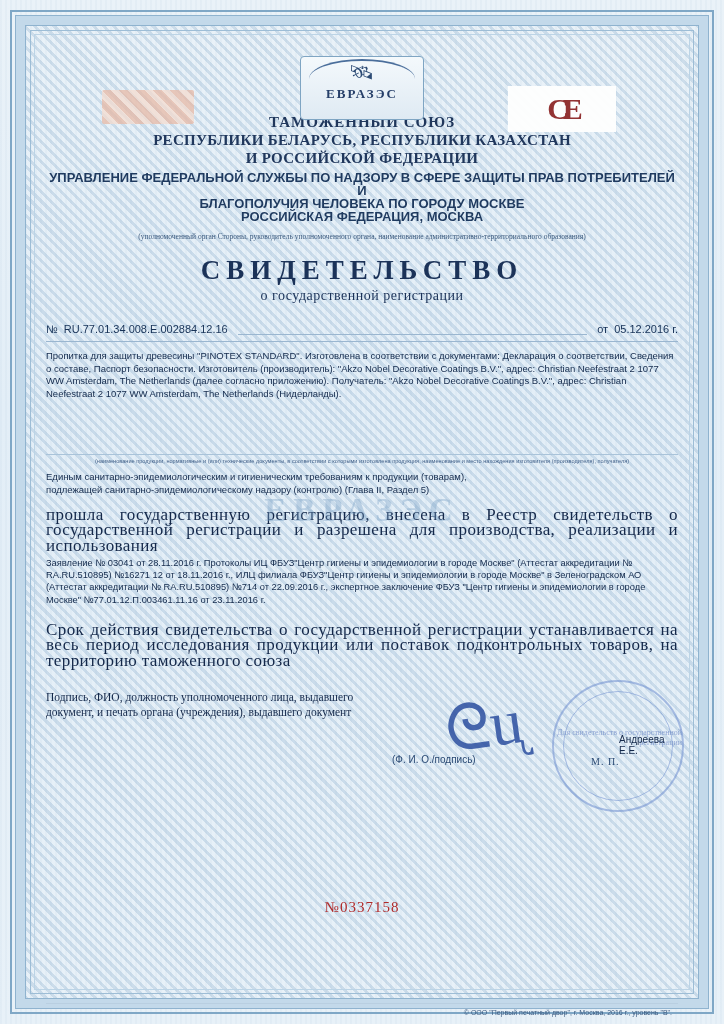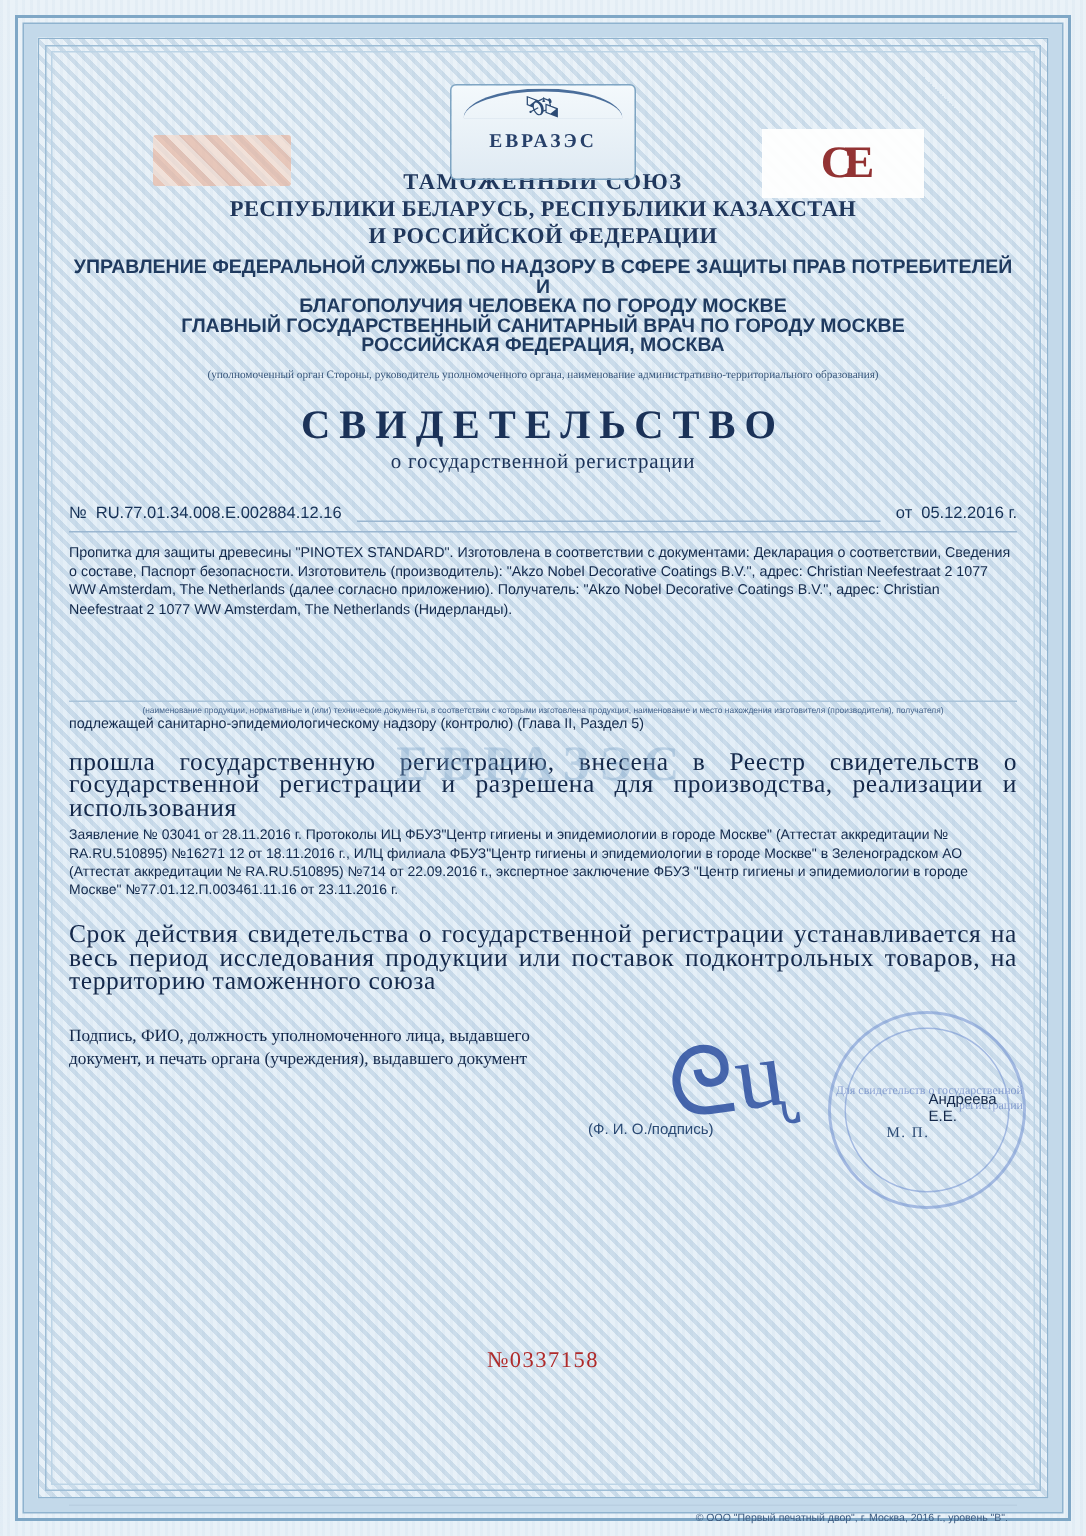--- a/index.html
+++ b/index.html
@@ -205,21 +205,20 @@
     <div class="stamp-ce">
       <div class="glyph">CE</div>
     </div>
 
     <div class="title-block">
       <div class="t1">ТАМОЖЕННЫЙ СОЮЗ</div>
       <div class="t2">РЕСПУБЛИКИ БЕЛАРУСЬ, РЕСПУБЛИКИ КАЗАХСТАН</div>
       <div class="t3">И РОССИЙСКОЙ ФЕДЕРАЦИИ</div>
       <div class="t-sans">УПРАВЛЕНИЕ ФЕДЕРАЛЬНОЙ СЛУЖБЫ ПО НАДЗОРУ В СФЕРЕ ЗАЩИТЫ ПРАВ ПОТРЕБИТЕЛЕЙ И</div>
       <div class="t-sans" style="margin-top:0">БЛАГОПОЛУЧИЯ ЧЕЛОВЕКА ПО ГОРОДУ МОСКВЕ</div>
-      <div class="t-sans" style="margin-top:0">ГЛАВНЫЙ ГОСУДАРСТВЕННЫЙ САНИТАРНЫЙ ВРАЧ ПО ГОРОДУ МОСКВЕ</div>
       <div class="t-sans" style="margin-top:0">РОССИЙСКАЯ ФЕДЕРАЦИЯ, МОСКВА</div>
       <div class="caption">(уполномоченный орган Стороны, руководитель уполномоченного органа, наименование административно-территориального образования)</div>
     </div>
 
     <div class="doc-title">СВИДЕТЕЛЬСТВО</div>
     <div class="doc-sub">о государственной регистрации</div>
 
     <div class="numrow">
       <span class="lbl">№</span>
       <span class="val">RU.77.01.34.008.Е.002884.12.16</span>
@@ -228,20 +227,21 @@
       <span class="val">05.12.2016 г.</span>
     </div>
     <div class="hr"></div>
 
     <div class="para-block body-sans">Пропитка для защиты древесины "PINOTEX STANDARD". Изготовлена в соответствии с документами: Декларация о соответствии, Сведения о составе, Паспорт безопасности. Изготовитель (производитель): "Akzo Nobel Decorative Coatings B.V.", адрес: Christian Neefestraat 2 1077 WW Amsterdam, The Netherlands (далее согласно приложению).  Получатель: "Akzo Nobel Decorative Coatings B.V.", адрес: Christian Neefestraat 2 1077 WW Amsterdam, The Netherlands (Нидерланды).</div>
 
     <div class="watermark">ЕВРАЗЭС</div>
 
     <div class="fineprint">(наименование продукции, нормативные и (или) технические документы, в соответствии с которыми изготовлена продукция, наименование и место нахождения изготовителя (производителя), получателя)</div>
 
+    <div class="body-sans" style="margin-top:7px">Единым санитарно-эпидемиологическим и гигиеническим требованиям к продукции (товарам),</div>
     <div class="body-sans">подлежащей санитарно-эпидемиологическому надзору (контролю) (Глава II, Раздел 5)</div>
 
     <div class="serif-para serif-wide">прошла  государственную  регистрацию,  внесена  в  Реестр  свидетельств  о государственной  регистрации  и  разрешена  для  производства,  реализации  и использования</div>
 
     <div class="small-sans" style="margin-top:4px">Заявление № 03041 от 28.11.2016 г. Протоколы ИЦ ФБУЗ"Центр гигиены и эпидемиологии в городе Москве" (Аттестат аккредитации № RA.RU.510895) №16271 12 от 18.11.2016 г., ИЛЦ филиала ФБУЗ"Центр гигиены и эпидемиологии в городе Москве" в Зеленоградском АО (Аттестат аккредитации № RA.RU.510895) №714 от 22.09.2016 г., экспертное заключение ФБУЗ "Центр гигиены и эпидемиологии в городе Москве" №77.01.12.П.003461.11.16 от 23.11.2016 г.</div>
 
     <div class="serif-para serif-wide" style="margin-top:16px">Срок действия свидетельства о государственной регистрации устанавливается на весь период  исследования  продукции  или  поставок  подконтрольных  товаров,  на территорию таможенного союза</div>
 
     <div class="sig-block">
       <div class="sig-left">Подпись, ФИО, должность уполномоченного лица, выдавшего документ, и печать органа (учреждения), выдавшего документ</div>

